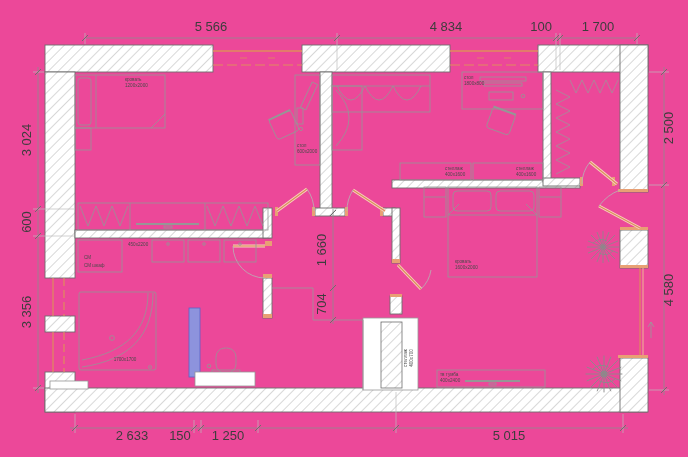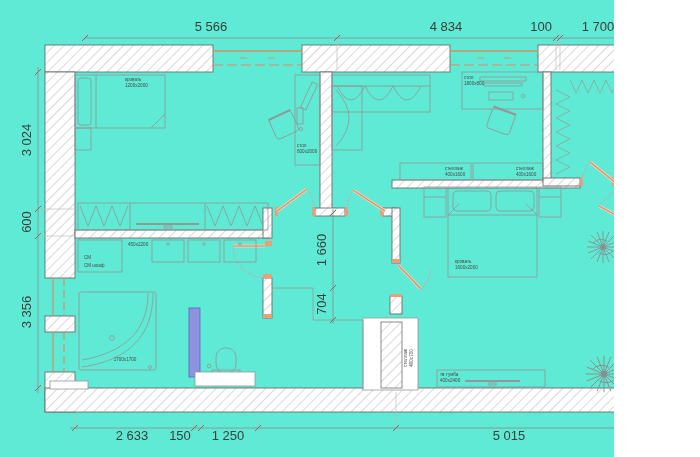--- a/index.html
+++ b/index.html
@@ -1,16 +1,16 @@
 <!DOCTYPE html>
 <html><head>
 <meta charset="utf-8">
 <style>
   html,body{margin:0;padding:0;background:#ffffff;}
-  .canvas{position:relative;width:614px;height:457px;background:#5eead4;overflow:hidden;
+  .canvas{position:relative;width:688px;height:457px;background:#ec4899;overflow:hidden;
           font-family:"Liberation Sans", sans-serif;}
   svg text{font-family:"Liberation Sans", sans-serif;}
   .dimtxt{font-size:13px;fill:#3d3d3d;}
   .tinytxt{font-size:4.6px;fill:#4a4a4a;}
 </style>
 </head>
 <body>
 
 <div class="canvas">
 <svg width="700" height="457" viewBox="0 0 700 457">

